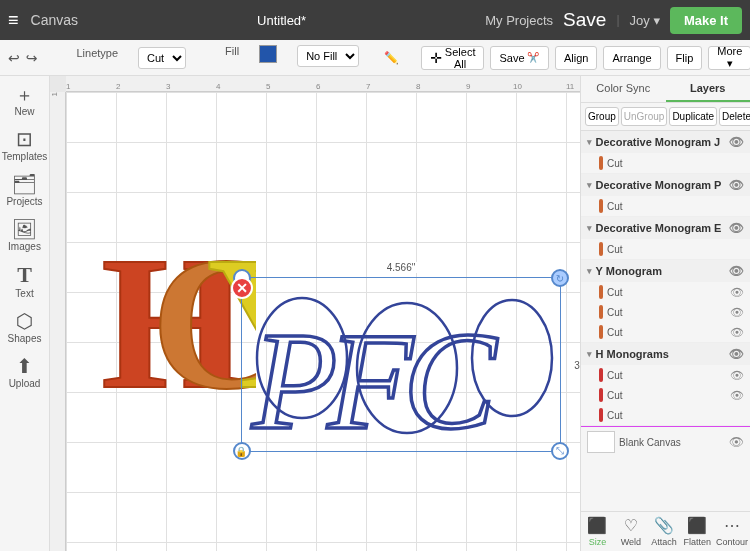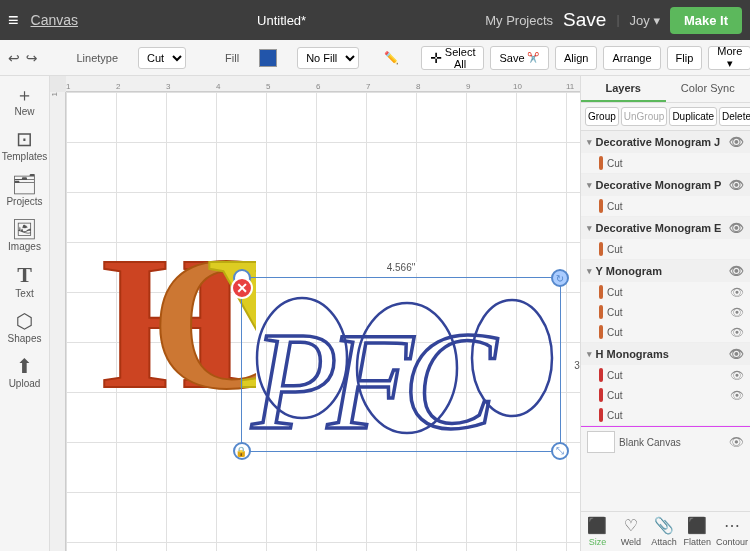--- a/index.html
+++ b/index.html
@@ -24,21 +24,21 @@
     .toolbar {
       display: flex; align-items: center; height: 36px;
       background: #f5f5f5; border-bottom: 1px solid #ddd;
       padding: 0 8px; gap: 6px; flex-shrink: 0;
     }
     .toolbar-icon-btn {
       width: 26px; height: 26px; display: flex; align-items: center; justify-content: center;
       cursor: pointer; border-radius: 3px; font-size: 14px; color: #555;
     }
     .toolbar-separator { width: 1px; height: 22px; background: #ccc; margin: 0 2px; }
-    .toolbar-group { display: flex; align-items: center; gap: 20px; margin-left: 23px; }
+    .toolbar-group { display: flex; gap: 20px; margin-left: 23px; }
     .toolbar-label { font-size: 11px; color: #555; }
     .toolbar-select {
       height: 22px; font-size: 11px; border: 1px solid #ccc; border-radius: 3px;
       background: white; padding: 0 4px; cursor: pointer;
     }
     .toolbar-color-box {
       width: 18px; height: 18px; border: 1px solid #999; cursor: pointer;
       display: inline-block;
     }
     .toolbar-btn {
@@ -173,21 +173,21 @@
     .bottom-tab.active { color: #5cb85c; }
     .ruler-mark {
       position: absolute; bottom: 0; font-size: 8px; color: #888;
     }
   </style>
 </head>
 <body>
 
 <div class="top-bar">
   <span class="top-bar-menu">≡</span>
-  <span style="color:#ccc;font-size:14px;text-decoration:underline;">Canvas</span>
+  <span style="color:#ccc;font-size:14px;">Canvas</span>
   <div style="flex:1; display:flex; justify-content:center;">
     <span style="color:white;font-size:13px;">Untitled*</span>
   </div>
   <div class="top-bar-right">
     <span class="top-bar-link">My Projects</span>
     <span class="top-bar-save">Save</span>
     <span class="top-bar-divider">|</span>
     <span class="top-bar-link">
       <span>Joy</span> <span>▾</span>
     </span>
@@ -330,22 +330,22 @@
       </div>
 
       <div class="delete-btn">✕</div>
 
     </div>
   </div>
 
   <div class="right-panel">
 
     <div class="panel-tabs">
+      <div class="panel-tab">Color Sync</div>
       <div class="panel-tab active">Layers</div>
-      <div class="panel-tab">Color Sync</div>
     </div>
 
     <div class="panel-toolbar">
       <button class="panel-tool-btn">Group</button>
       <button class="panel-tool-btn disabled">UnGroup</button>
       <button class="panel-tool-btn">Duplicate</button>
       <button class="panel-tool-btn">Delete</button>
     </div>
 
     <div class="layers-list">

